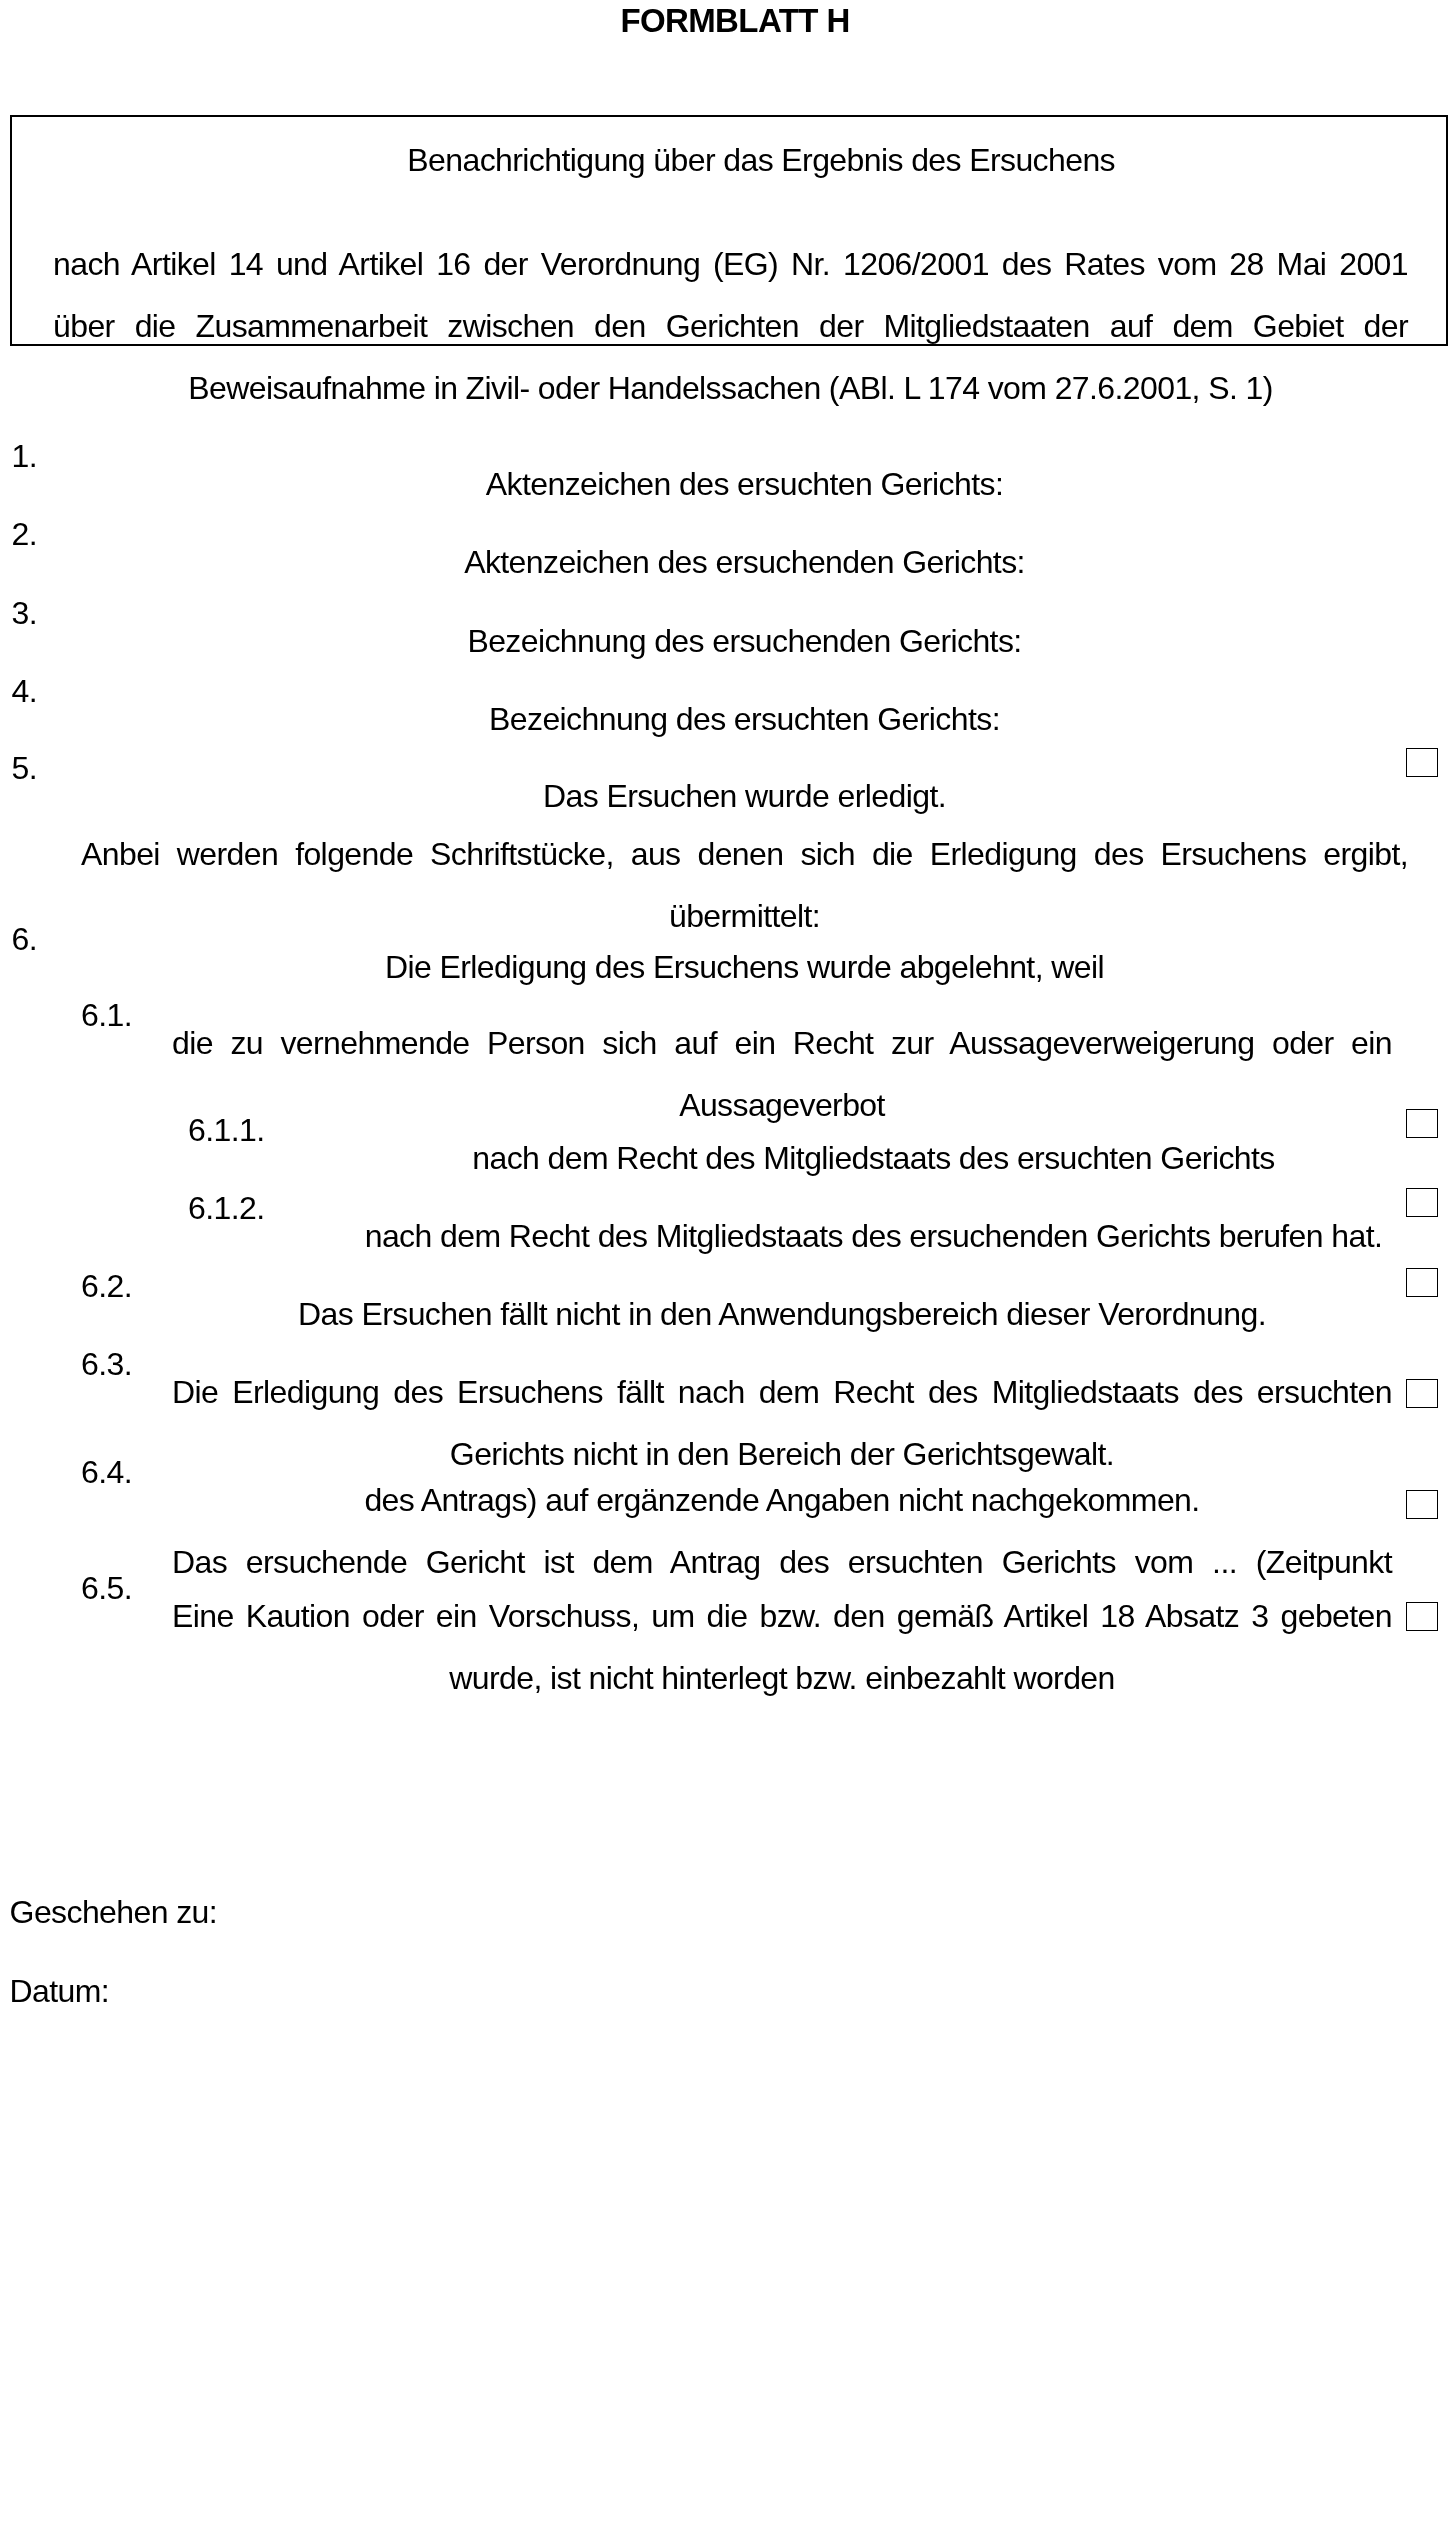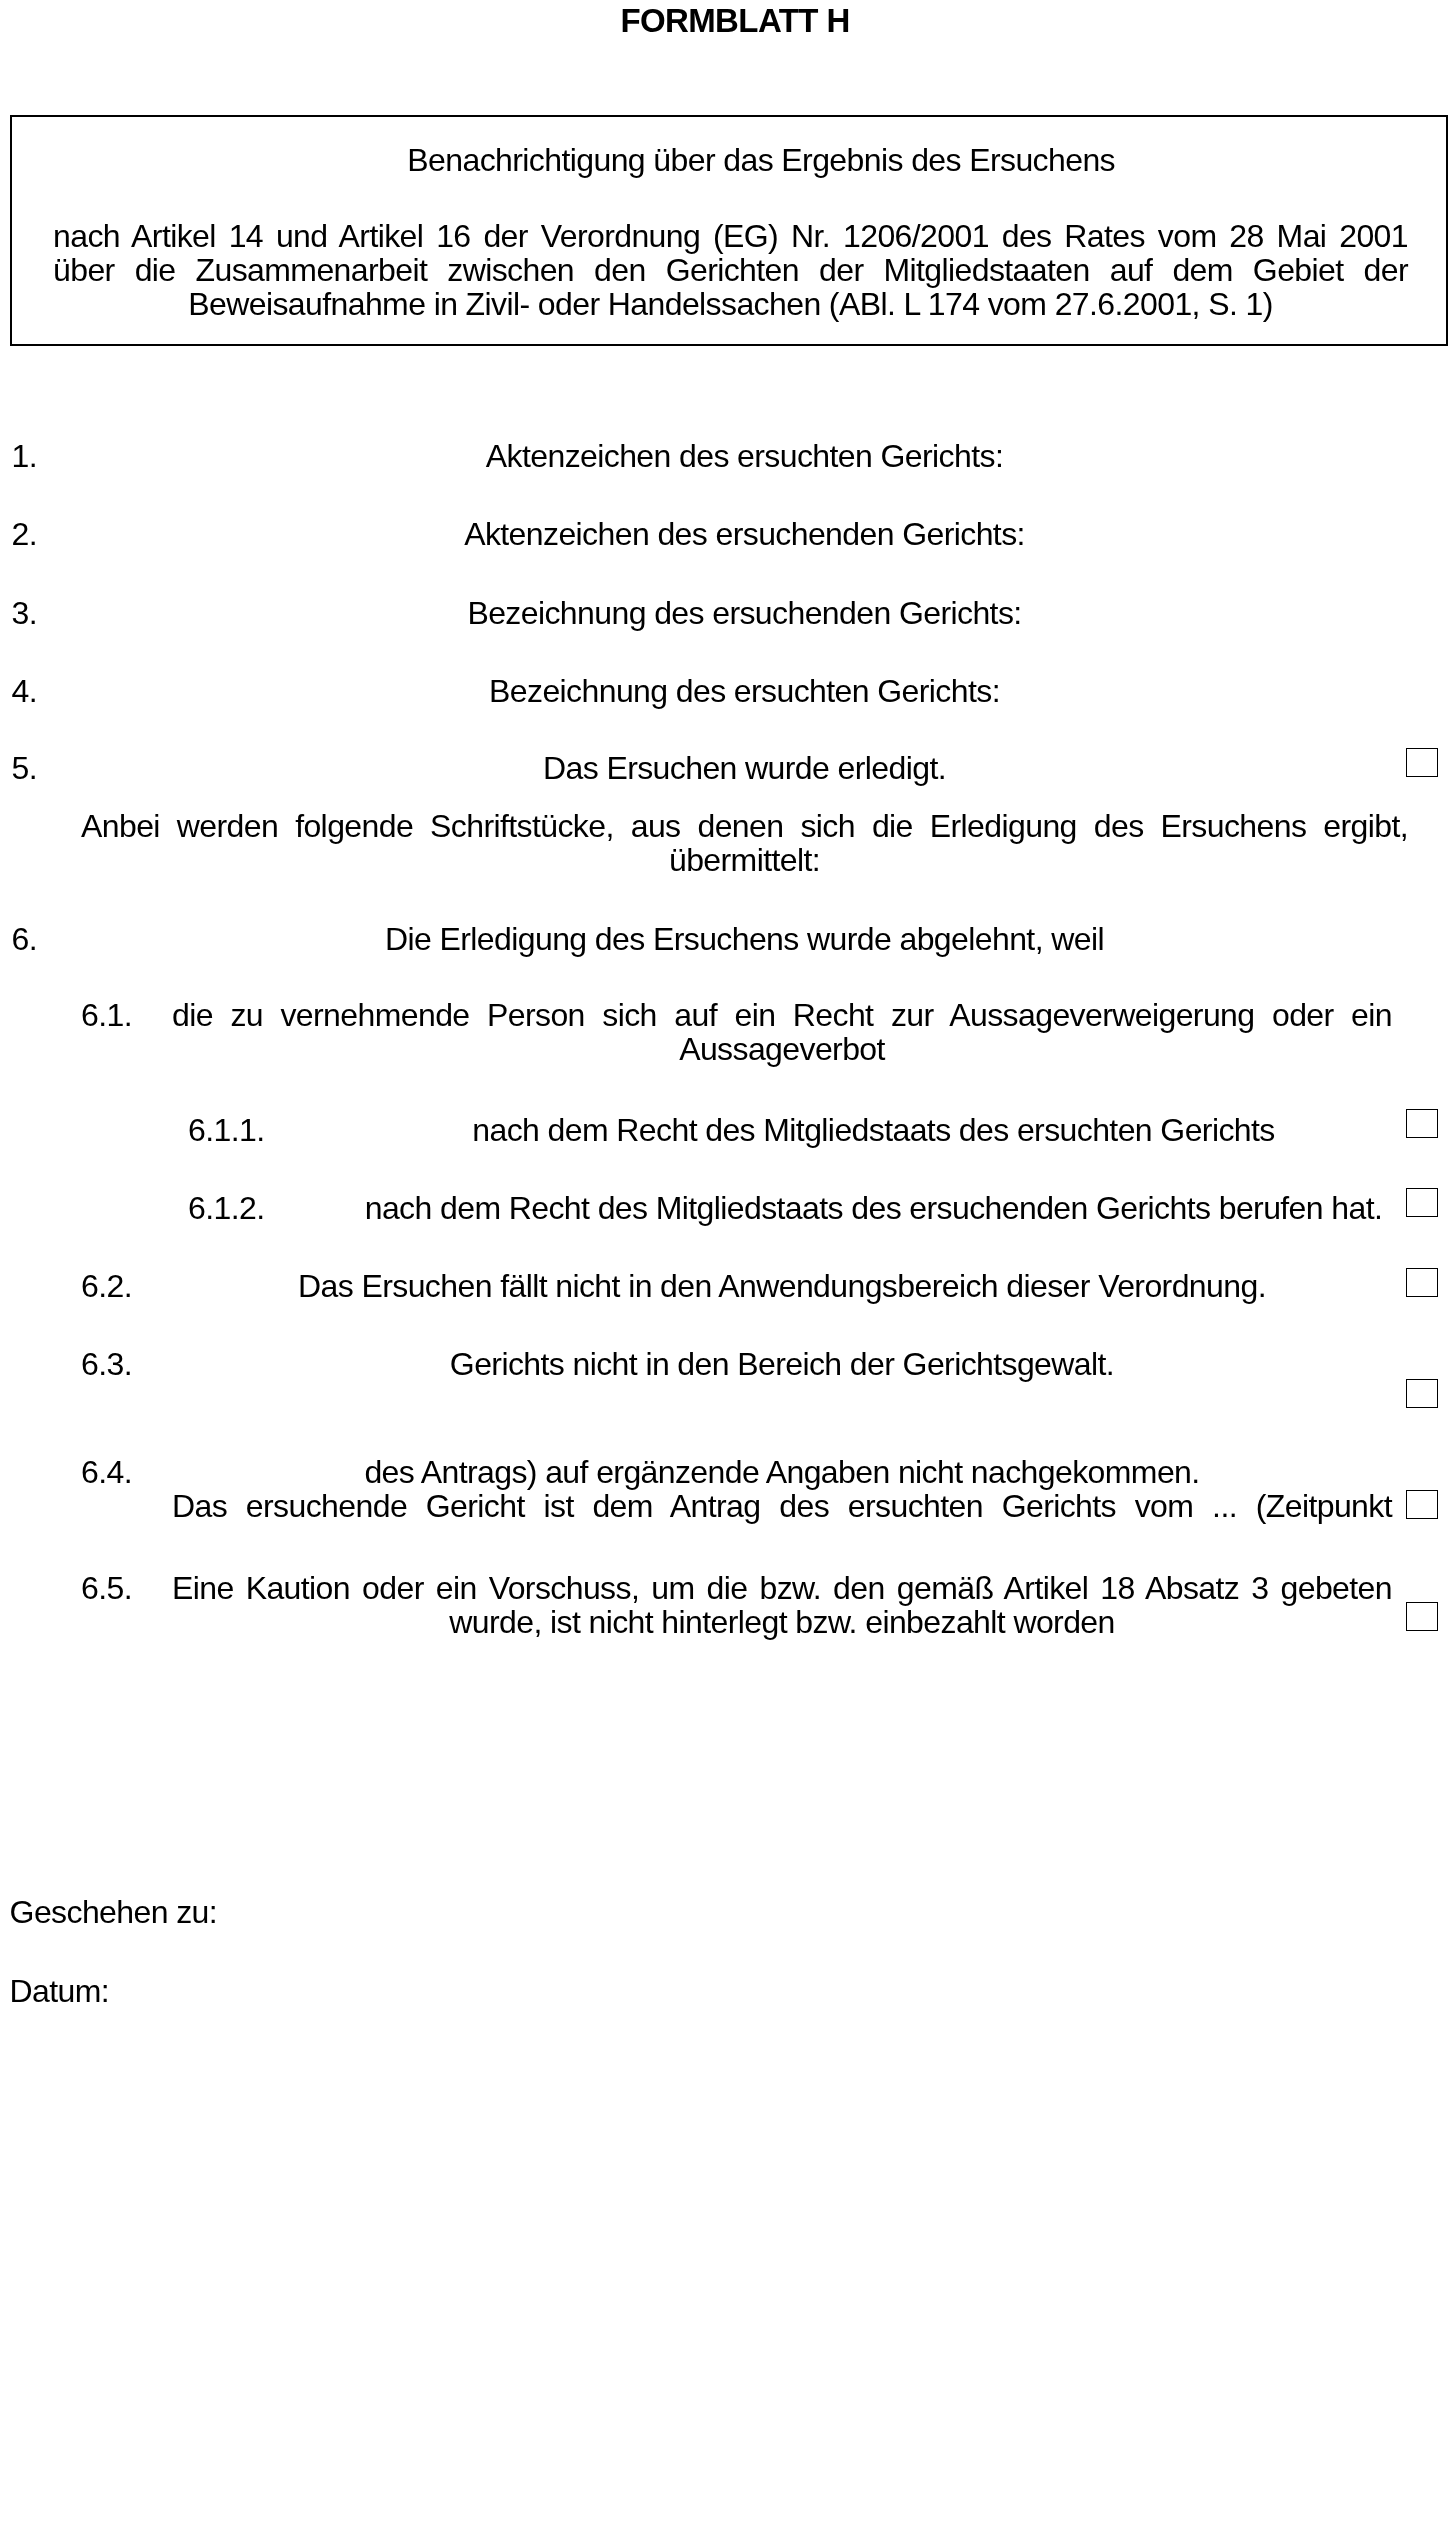--- a/index.html
+++ b/index.html
@@ -53,21 +53,21 @@
   }
   .row { position: absolute; left: 0; width: 1454px; }
   .num { position: absolute; top: 0; }
   .n1 { left: 11.5px; }
   .n2 { left: 81px; }
   .n3 { left: 188px; }
   .txt { position: absolute; top: 0; }
   .t1 { left: 81px; width: 1327px; }
   .t2 { left: 172px; width: 1220px; }
   .t3 { left: 338px; width: 1071px; }
-  .line { white-space: nowrap; }
+  .line { white-space: nowrap; margin-top: 28px; }
   .fill {
     white-space: normal;
     text-align: justify;
     text-align-last: justify;
   }
   .centerline {
     white-space: normal;
     text-align: center;
     text-align-last: center;
   }
@@ -158,20 +158,21 @@
 
   <div class="row" style="top:1269px">
     <span class="num n2">6.2.</span>
     <div class="txt t2 line plain">Das Ersuchen fällt nicht in den Anwendungsbereich dieser Verordnung.</div>
   </div>
   <div class="checkbox" style="top:1268px"></div>
 
   <div class="row" style="top:1347px">
     <span class="num n2">6.3.</span>
     <div class="txt t2">
+      <div class="line fill">Die Erledigung des Ersuchens fällt nach dem Recht des Mitgliedstaats des ersuchten</div>
       <div class="line plain">Gerichts nicht in den Bereich der Gerichtsgewalt.</div>
     </div>
   </div>
   <div class="checkbox" style="top:1379px"></div>
 
   <div class="row" style="top:1455px">
     <span class="num n2">6.4.</span>
     <div class="txt t2">
       <div class="line plain">des Antrags) auf ergänzende Angaben nicht nachgekommen.</div>
       <div class="line fill">Das ersuchende Gericht ist dem Antrag des ersuchten Gerichts vom ... (Zeitpunkt</div>

